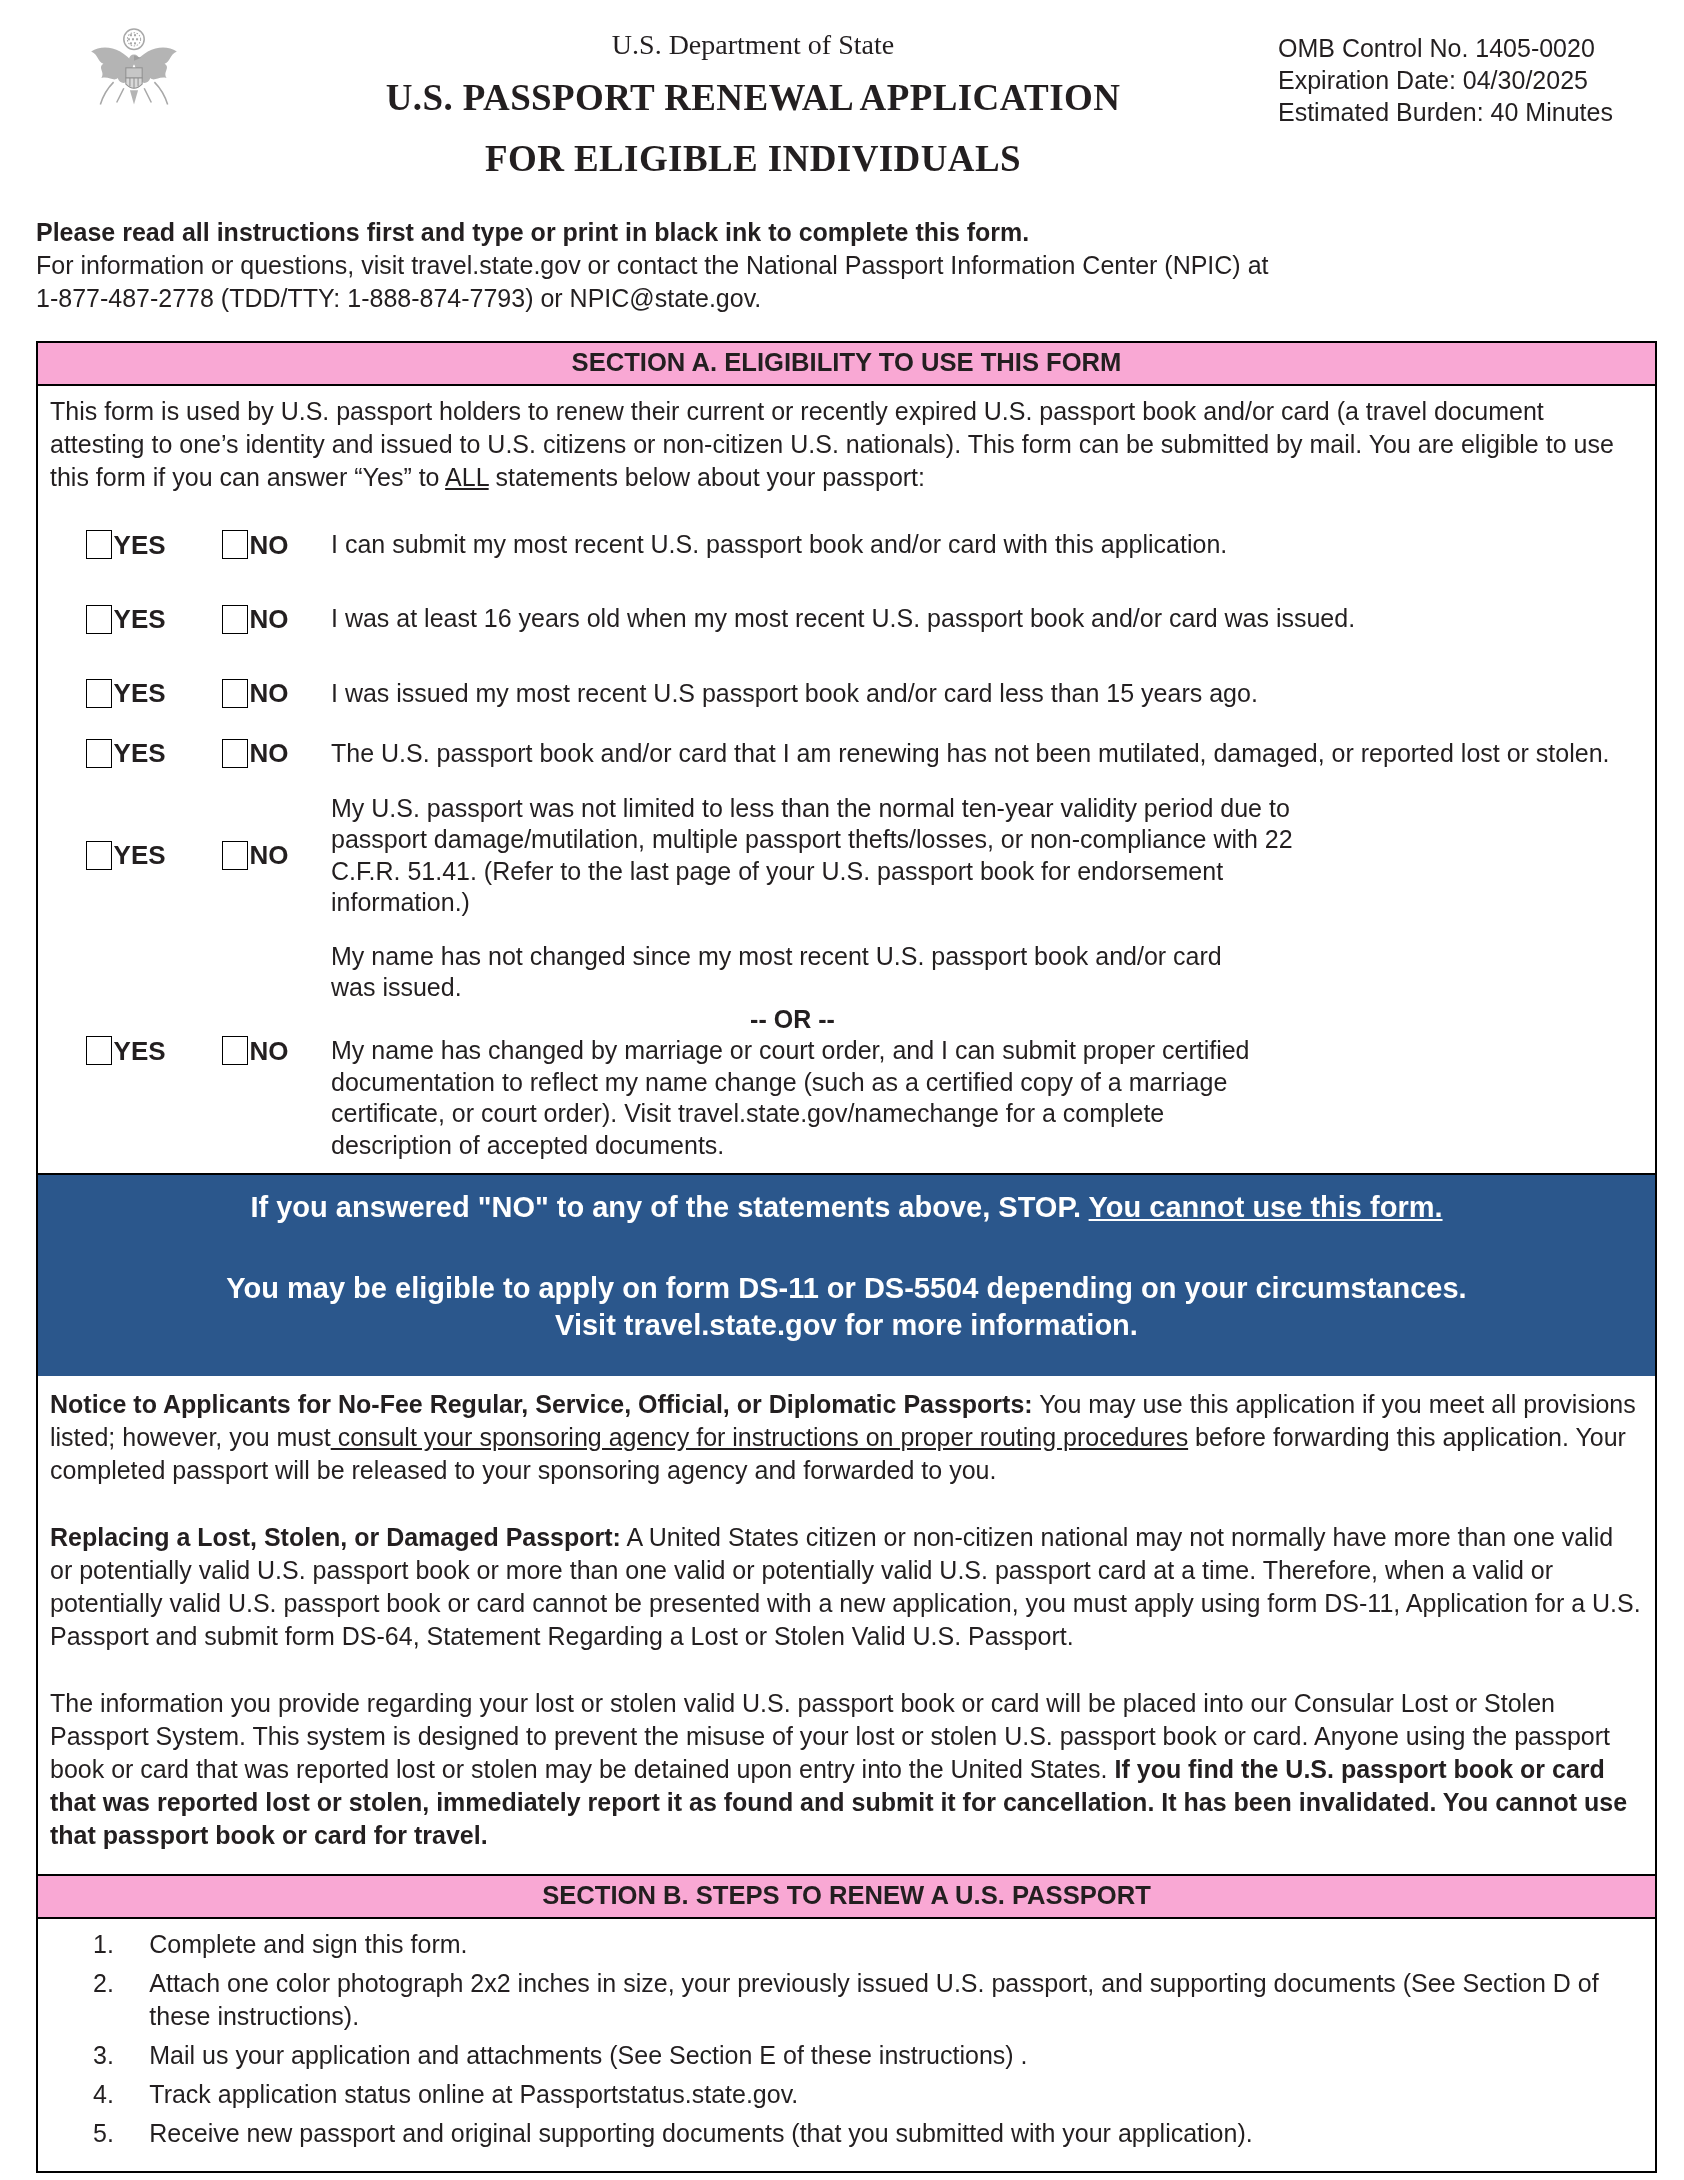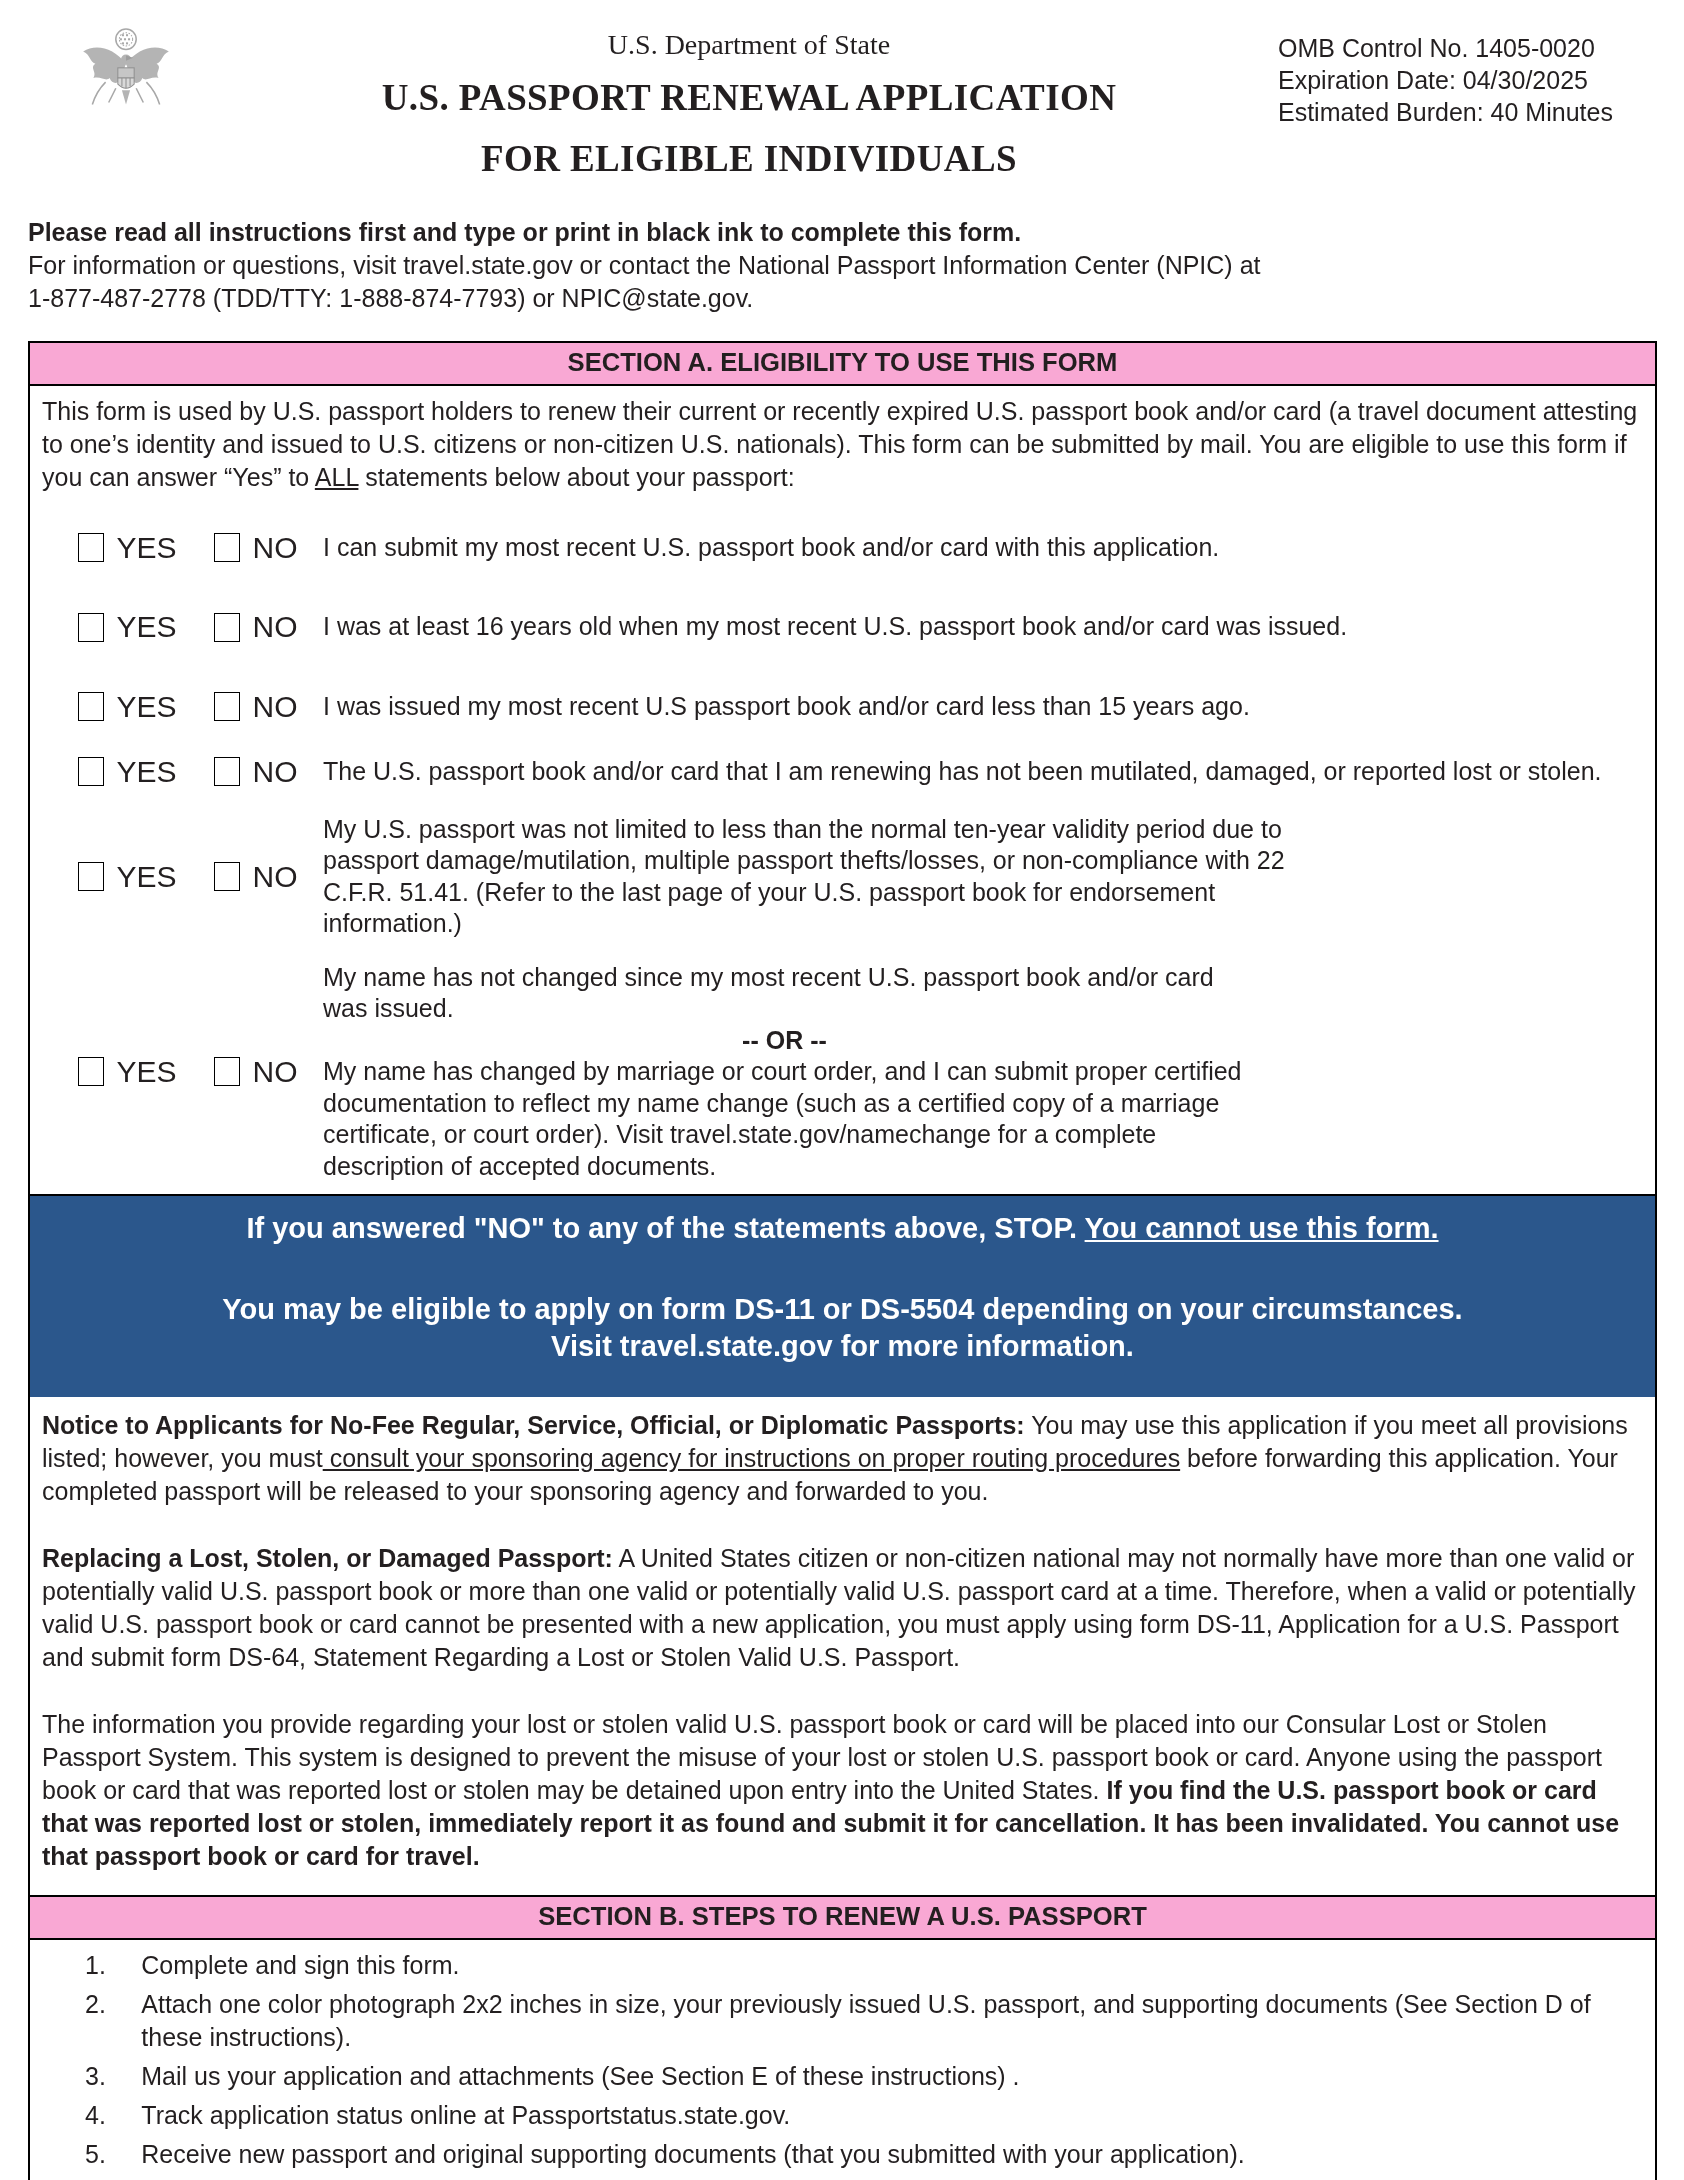--- a/index.html
+++ b/index.html
@@ -2,21 +2,21 @@
 <html style="font-size:13.6px"><head>
 <meta charset="utf-8">
 <style>
   * { margin:0; padding:0; box-sizing:border-box; }
   html,body { background:#ffffff; }
   body {
     width:1685px; height:2181px; overflow:hidden; position:relative;
     font-family:"Liberation Sans", sans-serif; color:#231f20;
     font-size:25px; line-height:1.32;
   }
-  .page { padding:22px 28px 0 28px; position:relative; height:100%; }
+  .page { padding:22px 28px 0 36px; position:relative; height:100%; }
 
   
   .hdr { display:grid; grid-template-columns:192px 1fr 379px; align-items:start; min-height:162px; }
   .seal-wrap { padding-left:47px; padding-top:3.4px; }
   .hdr-center { text-align:center; font-family:"Liberation Serif", serif; padding-top:5.1px; }
   .hdr-dept { font-size:28px; }
   .hdr-title { font-size:37px; font-weight:bold; margin-top:10.2px; letter-spacing:0.4px; }
   .hdr-title2 { font-size:37px; font-weight:bold; margin-top:12px; letter-spacing:0.4px; }
   .hdr-omb { font-size:25px; line-height:1.28; padding-top:10.2px; }
 
@@ -37,21 +37,21 @@
 
   .elig-rows { padding:29px 12px 0 48px; }
   .elig-row { display:flex; align-items:center; }
   .elig-row.mb-lg { margin-bottom:40px; }
   .elig-row.mb-md { margin-bottom:25.6px; }
   .elig-row.mb-sm { margin-bottom:22px; }
   .cb-group { display:flex; align-items:center; flex:none; }
   .cb-group.g1 { width:136px; }
   .cb-group.g2 { width:109px; }
   .cb { width:25.6px; height:29px; border:1.7px solid #000; background:#fff; display:inline-block; flex:none; }
-  .cb-label { font-weight:normal; font-size:30px; margin-left:13px; }
+  .cb-label { font-weight:bold; font-size:26px; margin-left:2px; }
   .stmt { flex:1; line-height:31.5px; padding-right:5.1px; }
   .stmt.w5 { max-width:980px; }
   .stmt.w6 { max-width:928px; }
   .or-line { text-align:center; font-weight:bold; }
 
   
   .stop-banner {
     background:#2b578c; color:#ffffff; text-align:center; font-weight:bold;
     font-size:29px; line-height:37px; border-top:2.6px solid #000;
     padding:13.6px 25.6px 32px; margin-top:12px;

